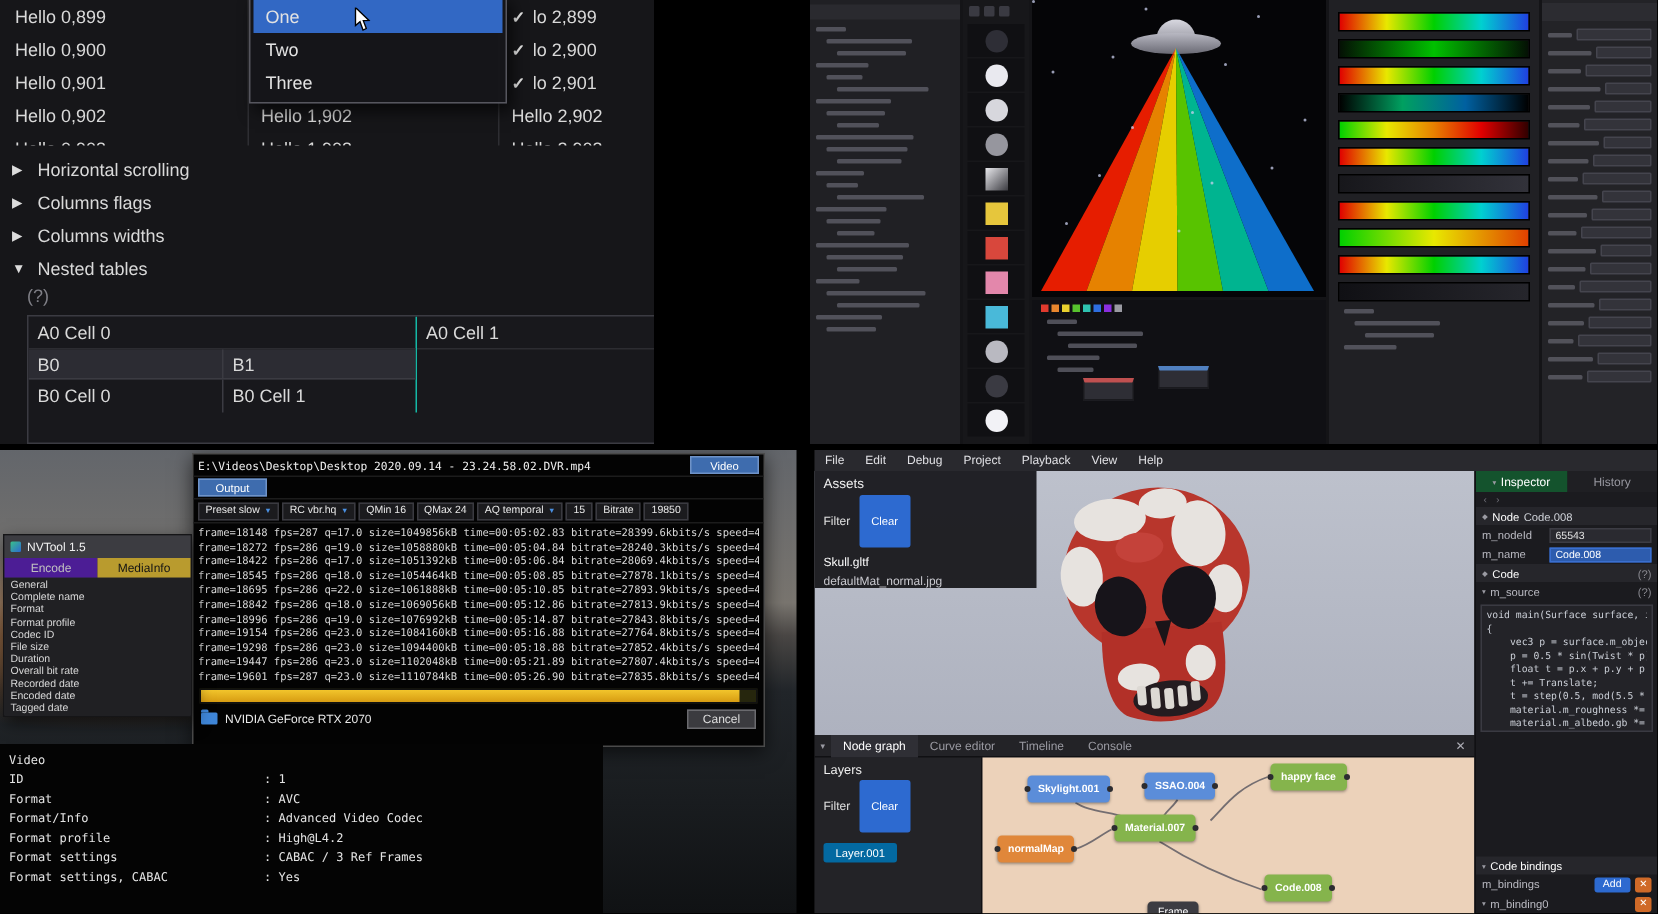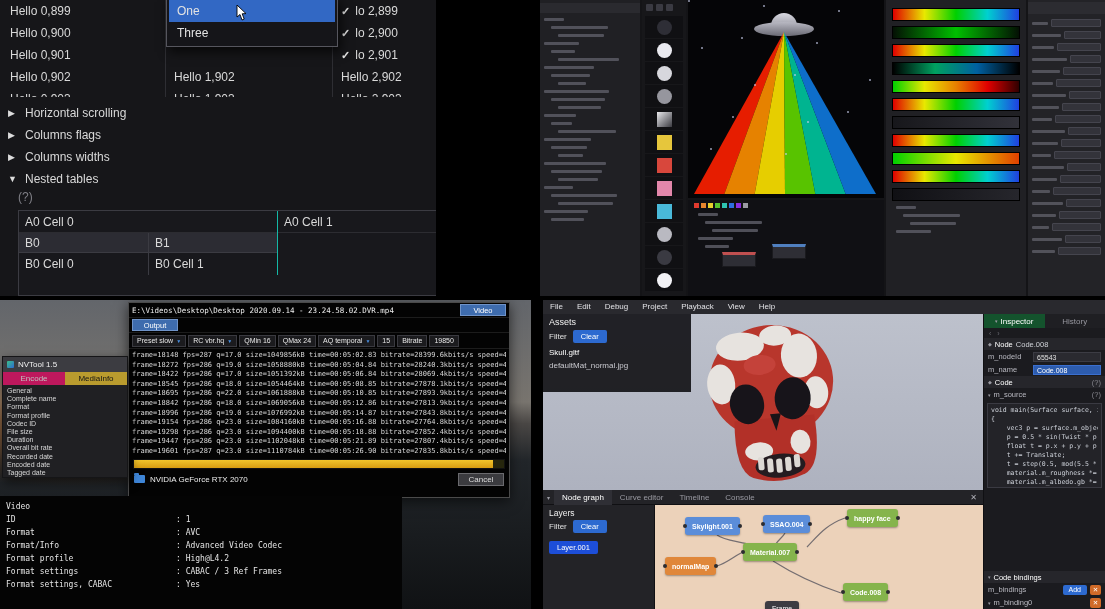--- a/index.html
+++ b/index.html
@@ -89,52 +89,52 @@
   .folder-ico{position:relative;width:11px;height:8px;background:#3f86d8;border-radius:1px}
   .folder-ico::before{content:"";position:absolute;left:0;top:-2px;width:5px;height:2px;background:#3f86d8;border-radius:1px 1px 0 0}
   .gpu-label{flex:1;font-size:8px;font-family:"Liberation Sans",sans-serif;color:#eaeaea}
   .cancel-btn{width:46px;height:13px;line-height:12px;text-align:center;font-size:8px;font-family:"Liberation Sans",sans-serif;background:#3b3b3f;border:1px solid #6a6a6e;color:#ddd}
   .nvtool{position:absolute;left:2px;top:56px;width:126px;height:122px;background:#2e2e32;border:1px solid #151517;box-shadow:2px 4px 10px rgba(0,0,0,.6)}
   .nv-title{display:flex;align-items:center;gap:4px;height:15px;background:#3c3c41;padding:0 4px}
   .nv-ico{width:7px;height:7px;background:linear-gradient(135deg,#39c08a,#2d6ad0);border-radius:1px}
   .nv-title-text{font-size:8px;color:#f0f0f0}
   .nv-tabs{display:flex;height:13px}
   .nv-tab{flex:1;text-align:center;line-height:13px;font-size:8px}
-  .nv-tab.enc{background:#be185d;color:#c0c0c0}
+  .nv-tab.enc{background:#4c1d95;color:#c0c0c0}
   .nv-tab.mi{background:#b99b2e;color:#141414}
   .nv-list{background:#202023;height:92px;overflow:hidden;padding-top:2px}
   .nv-item{height:8.2px;line-height:8.2px;padding-left:4px;font-size:7px;color:#d8d8d8;white-space:nowrap}
   .mi-block{position:absolute;left:0;top:196px;width:402px;height:113px;background:#040404;padding:4px 6px;font-family:"DejaVu Sans Mono",monospace;overflow:hidden}
   .mi-line{height:13px;line-height:13px;font-size:8px;color:#e4e4e4;white-space:nowrap;overflow:hidden}
   .mi-line .k{display:inline-block;width:170px}
 
   
   .q4{position:absolute;left:543px;top:300px;width:562px;height:309px;background:#202024;overflow:hidden}
   .q4-menu{position:absolute;left:0;top:0;width:562px;height:14px;background:#29292e;display:flex;align-items:center}
   .menu-item{padding:0 7px;font-size:8px;line-height:14px;color:#e0e0e4}
   .q4-vp{position:absolute;left:0;top:14px;width:440px;height:176px;background:linear-gradient(180deg,#bdc1cc,#aeb2bf);overflow:hidden}
   .assets{position:absolute;left:0;top:14px;width:148px;height:78px;background:rgba(24,24,28,.95);overflow:hidden}
   .assets-title{font-size:9px;color:#f0f0f0;padding:3px 6px 2px 6px}
   .filter-row{display:flex;align-items:center;gap:6px;padding:1px 6px 3px 6px}
   .filter-lbl{font-size:8px;color:#e0e0e0}
-  .blue-btn{background:#2d6ad0;color:#fff;font-size:7.5px;padding:2px 8px;border-radius:2px}
+  .blue-btn{background:#2d6ad0;color:#fff;font-size:7.5px;padding:13px 8px;border-radius:2px}
   .asset-item{font-size:8px;padding:2px 6px;white-space:nowrap;overflow:hidden}
   .asset-item.a0{color:#fff}
   .asset-item.a1{color:#c9c9cf}
   .dock{position:absolute;left:0;top:190px;width:440px;height:119px;background:#232327}
   .dock-tabs{display:flex;align-items:center;height:15px;border-bottom:1px solid #101013}
   .dock-ico{color:#9a9aa2;font-size:6px;padding:0 4px}
   .dock-tab{padding:0 8px;font-size:8px;line-height:15px;color:#9a9aa2;white-space:nowrap}
   .dock-tab.active{background:#2f2f35;color:#fff}
   .dock-spacer{flex:1}
   .dock-close{color:#b0b0b8;font-size:8px;padding:0 6px}
   .dock-body{display:flex;height:128px}
   .layers{width:112px;border-right:1px solid #101013;overflow:hidden}
   .layers-title{font-size:8.5px;color:#f0f0f0;padding:3px 6px 1px 6px}
-  .layer-item{display:inline-block;margin:3px 6px;background:#1d4ed8;border-radius:2px;color:#fff;font-size:7.5px;padding:2px 8px}
+  .layer-item{display:inline-block;margin:3px 6px;background:#0369a1;border-radius:2px;color:#fff;font-size:7.5px;padding:2px 8px}
   .gcanvas{position:relative;flex:1;background:#ecd2ba;overflow:hidden}
   .gwires{position:absolute;left:0;top:0}
   .gnode{position:absolute;height:18px;border-radius:3px;color:#fff;font-size:7px;font-weight:bold;display:flex;align-items:center;justify-content:center;padding:0 7px;box-shadow:0 1px 2px rgba(0,0,0,.35);white-space:nowrap}
   .gnode::before,.gnode::after{content:"";position:absolute;width:4px;height:4px;border-radius:50%;background:#2c2c30;top:7px}
   .gnode::before{left:-2px}
   .gnode::after{right:-2px}
   .gnode.noport::before,.gnode.noport::after{display:none}
   .n-blue{background:#5b8dd9}
   .n-green{background:#85b44c}
   .n-orange{background:#e0873a}
@@ -194,20 +194,21 @@
             <div class="tc c1">Hello 1,903</div>
             <div class="tc c2"><span>Hello 2,903</span></div>
           </div>
         </div>
       <div class="t-scrolltrack"></div>
       <div class="t-scrollthumb"></div>
       <div class="popup">
         <div>
 
         <div class="pp-item">One</div>
+            <div class="pp-item">Two</div>
             <div class="pp-item">Three</div>
           </div>
       </div>
       <svg class="cursor-svg" width="11" height="17" viewBox="0 0 11 17">
         <polygon points="1,0 1,12 4,9.5 6,15 8.2,14 6.2,8.8 10,8.6" fill="#fff" stroke="#000" stroke-width="0.9"></polygon>
       </svg>
     </div>
     <div class="tree">
       <div>
 

